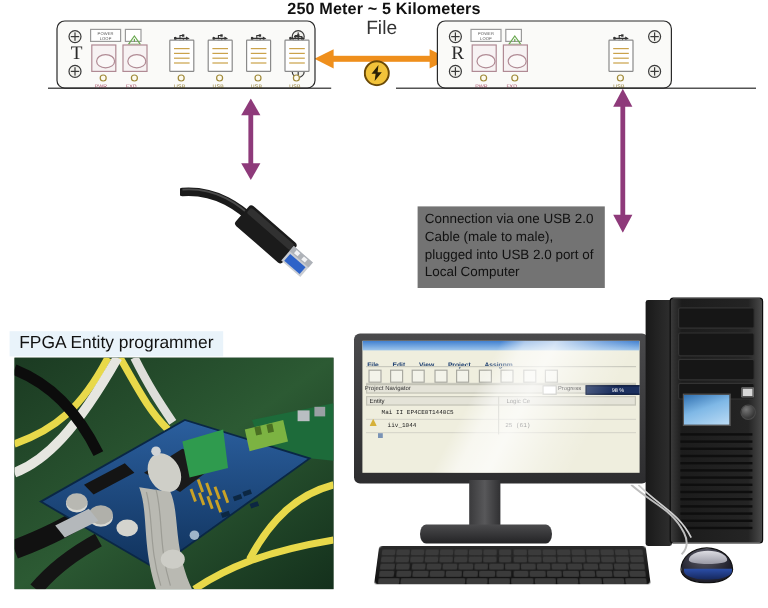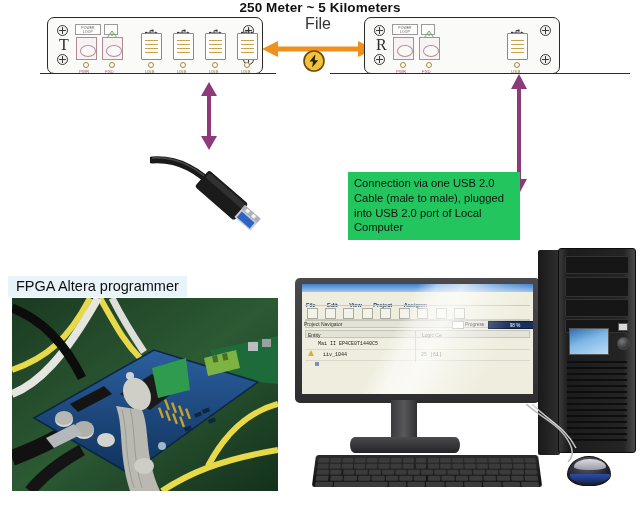--- a/index.html
+++ b/index.html
@@ -45,21 +45,21 @@
   .toprow-label{position:absolute;border:1px solid #9a9a9a;background:#fff;
        font-size:3.4px;color:#555;line-height:1.25;text-align:center;
        box-sizing:border-box;padding:1px 0;letter-spacing:.1px;}
   .warnbox{position:absolute;border:1px solid #9a9a9a;background:#fff;
        box-sizing:border-box;}
 
   
   .vparrow{position:absolute;}
 
   
-  #callout{left:348px;top:172px;width:172px;background:#22c55e;
+  #callout{left:348px;top:172px;width:156px;background:#737373;
       padding:4px 6px 5px 6px;box-sizing:border-box;
       font-size:11.2px;line-height:1.32;color:#111;}
 
   
   #fpga-label{left:8px;top:276px;background:#e9f3fa;padding:2px 8px 3px 8px;
       font-size:14.5px;color:#111;}
   #fpga-photo{left:12px;top:298px;width:266px;height:193px;overflow:hidden;
       background:#1d3b22;}
 
   
@@ -359,21 +359,21 @@
       <rect x="96" y="36" width="21" height="5.5" fill="#aeb2b8"></rect>
       <rect x="98" y="43" width="17" height="7.5" fill="#2e63c8"></rect>
       <rect x="100" y="37" width="4" height="3.4" fill="#f2f3f5"></rect>
       <rect x="108" y="37" width="4" height="3.4" fill="#f2f3f5"></rect>
     </g>
   </svg>
 </div>
 
 <div class="abs" id="callout">Connection via one USB 2.0 Cable (male to male), plugged into USB 2.0 port of Local Computer</div>
 
-<div class="abs" id="fpga-label">FPGA Altera programmer</div>
+<div class="abs" id="fpga-label">FPGA Entity programmer</div>
 <div class="abs" id="fpga-photo">
   <svg width="266" height="193" viewBox="0 0 266 193">
     <defs>
       <linearGradient id="gbg" x1="0" y1="0" x2="1" y2="1">
         <stop offset="0" stop-color="#1b3a22"></stop>
           <stop offset=".5" stop-color="#2c5a33"></stop>
         <stop offset="1" stop-color="#14301c"></stop>
       </linearGradient>
       <linearGradient id="pcb" x1="0" y1="0" x2="0" y2="1">
         <stop offset="0" stop-color="#2b5f9e"></stop>

